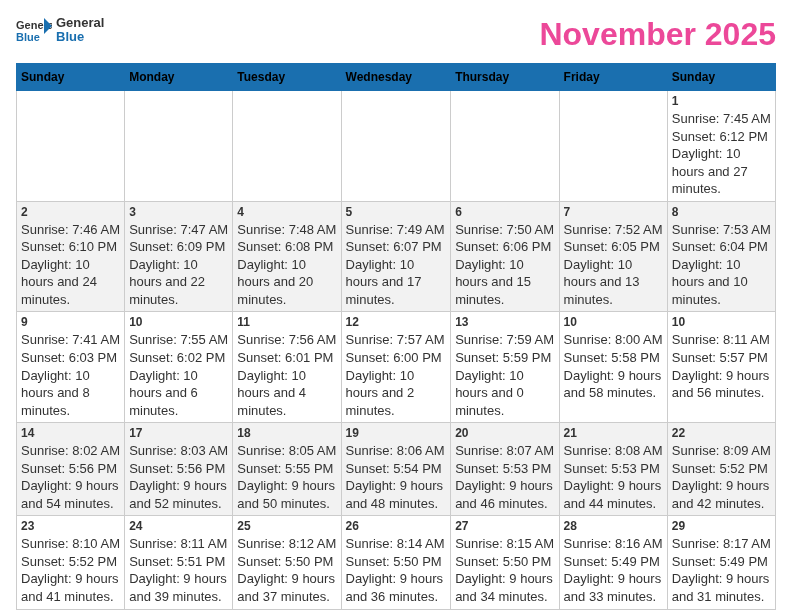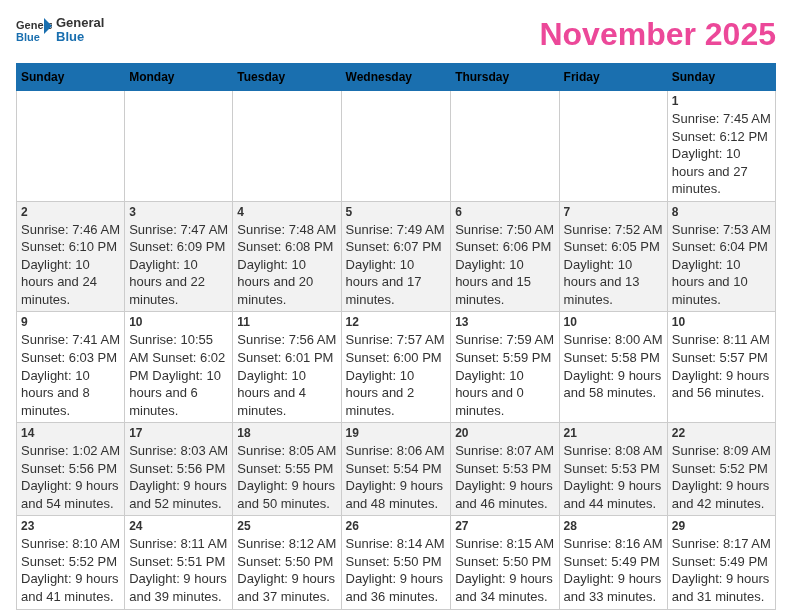--- a/index.html
+++ b/index.html
@@ -179,21 +179,21 @@
       </tr>
       <tr>
         <td>
           <span class="day-number">9</span>
           <div class="cell-info">Sunrise: 7:41 AM
 Sunset: 6:03 PM
 Daylight: 10 hours and 8 minutes.</div>
         </td>
         <td>
           <span class="day-number">10</span>
-          <div class="cell-info">Sunrise: 10:55 AM
+          <div class="cell-info">Sunrise: 7:55 AM
 Sunset: 6:02 PM
 Daylight: 10 hours and 6 minutes.</div>
         </td>
         <td>
           <span class="day-number">11</span>
           <div class="cell-info">Sunrise: 7:56 AM
 Sunset: 6:01 PM
 Daylight: 10 hours and 4 minutes.</div>
         </td>
         <td>
@@ -217,21 +217,21 @@
         <td>
           <span class="day-number">10</span>
           <div class="cell-info">Sunrise: 8:11 AM
 Sunset: 5:57 PM
 Daylight: 9 hours and 56 minutes.</div>
         </td>
       </tr>
       <tr>
         <td>
           <span class="day-number">14</span>
-          <div class="cell-info">Sunrise: 1:02 AM
+          <div class="cell-info">Sunrise: 8:02 AM
 Sunset: 5:56 PM
 Daylight: 9 hours and 54 minutes.</div>
         </td>
         <td>
           <span class="day-number">17</span>
           <div class="cell-info">Sunrise: 8:03 AM
 Sunset: 5:56 PM
 Daylight: 9 hours and 52 minutes.</div>
         </td>
         <td>

